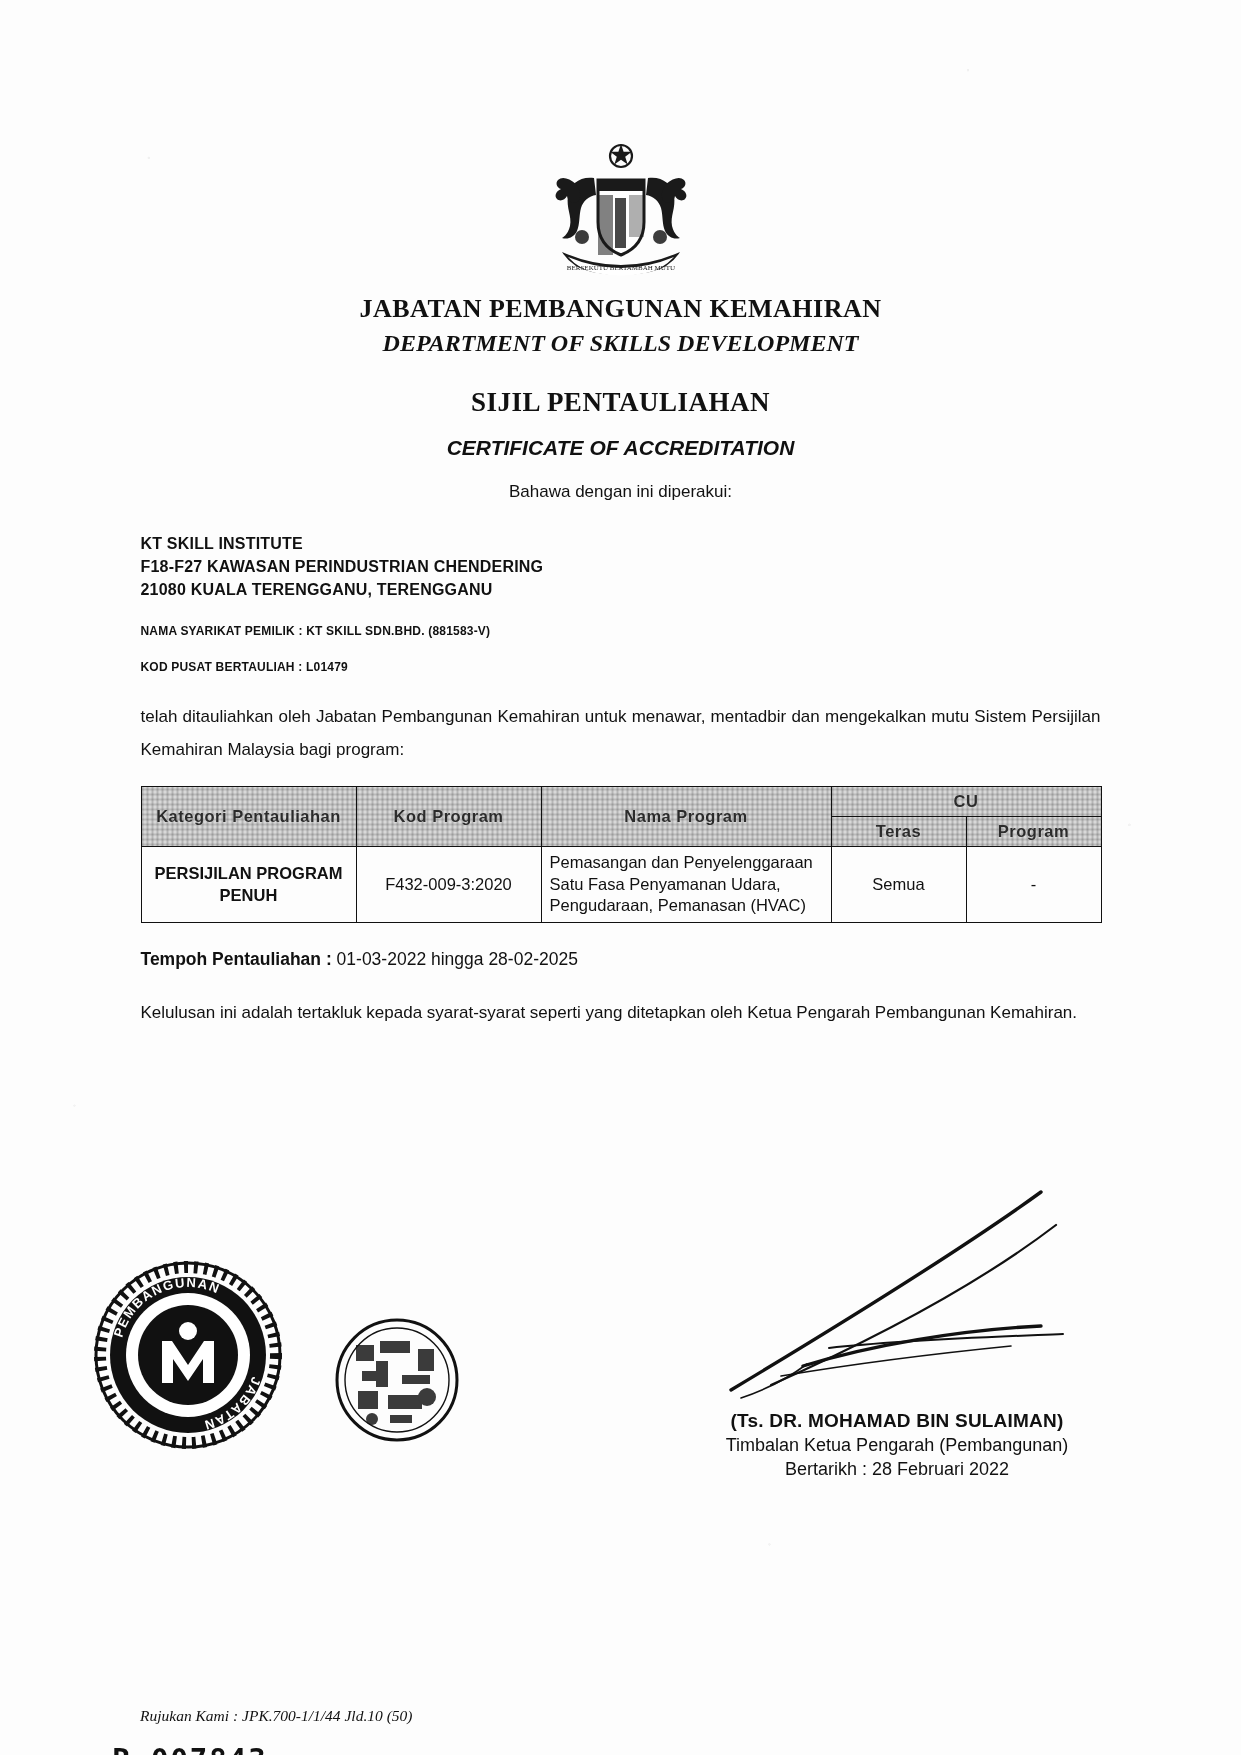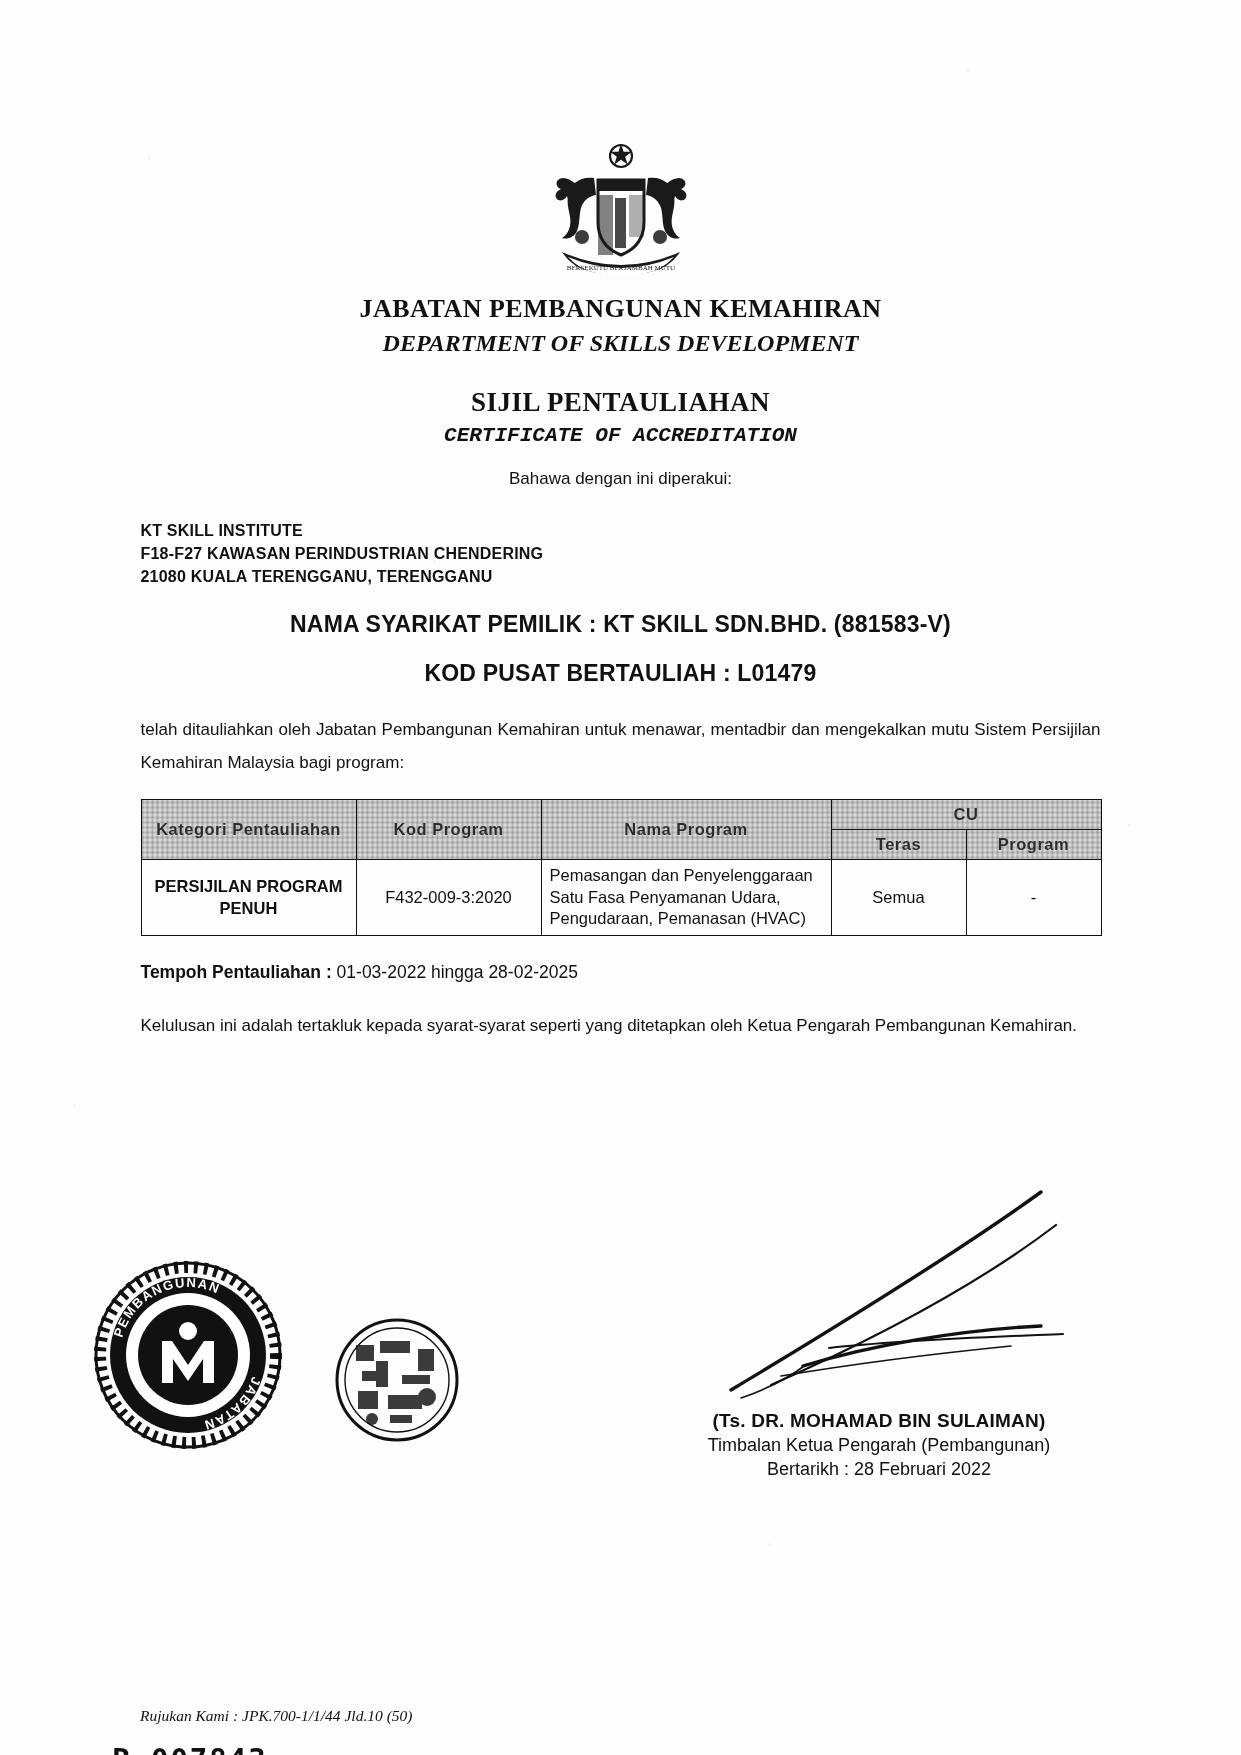--- a/index.html
+++ b/index.html
@@ -47,36 +47,36 @@
   .title3 {
     text-align:center;
     font-family:"Liberation Serif", serif;
     font-weight:bold;
     font-size:27px;
     margin-top:30px;
     letter-spacing:0.5px;
   }
   .title4 {
     text-align:center;
-    font-family:Liberation Mono, monospace;
+    font-family:Liberation Sans, sans-serif;
     font-style:italic;
     font-weight:bold;
     font-size:21px;
-    margin-top:6px;
+    margin-top:18px;
   }
   .subline {
     text-align:center;
     font-size:17px;
     margin-top:22px;
   }
 
   
   .body-block { margin:0 auto; width:960px; }
   .addr { margin-top:30px; font-weight:bold; font-size:16px; line-height:1.45; letter-spacing:0.2px; }
-  .fieldline { margin-top:22px; font-weight:bold; font-size:23px; letter-spacing:0.2px;text-align:center;}
+  .fieldline { margin-top:22px; font-weight:bold; font-size:12px; letter-spacing:0.2px;}
   .para {
     margin-top:26px;
     font-size:17px;
     line-height:1.95;
     text-align:justify;
   }
 
   
   table.acc {
     margin-top:20px;
@@ -112,21 +112,21 @@
   td.teras, td.elekt { text-align:center; }
 
   .tempoh { margin-top:26px; font-size:17.5px; }
   .tempoh b { font-weight:bold; }
 
   
   .footer { position:absolute; left:0; right:0; top:1255px; height:500px; }
   .seal { position:absolute; left:88px; top:0px; }
   .stamp { position:absolute; left:332px; top:60px; }
   .sign-block {
-    position:absolute; right:102px; top:155px;
+    position:absolute; right:84px; top:155px;
     text-align:center; width:520px;
   }
   .sign-name { font-size:19px; font-weight:bold; letter-spacing:0.2px; }
   .sign-role { font-size:18px; margin-top:3px; }
   .sign-date { font-size:18px; margin-top:3px; }
   .signature-svg { position:absolute; right:130px; top:-75px; }
 
   .ruj {
     position:absolute; left:140px; top:452px;
     font-family:"Liberation Serif", serif;

